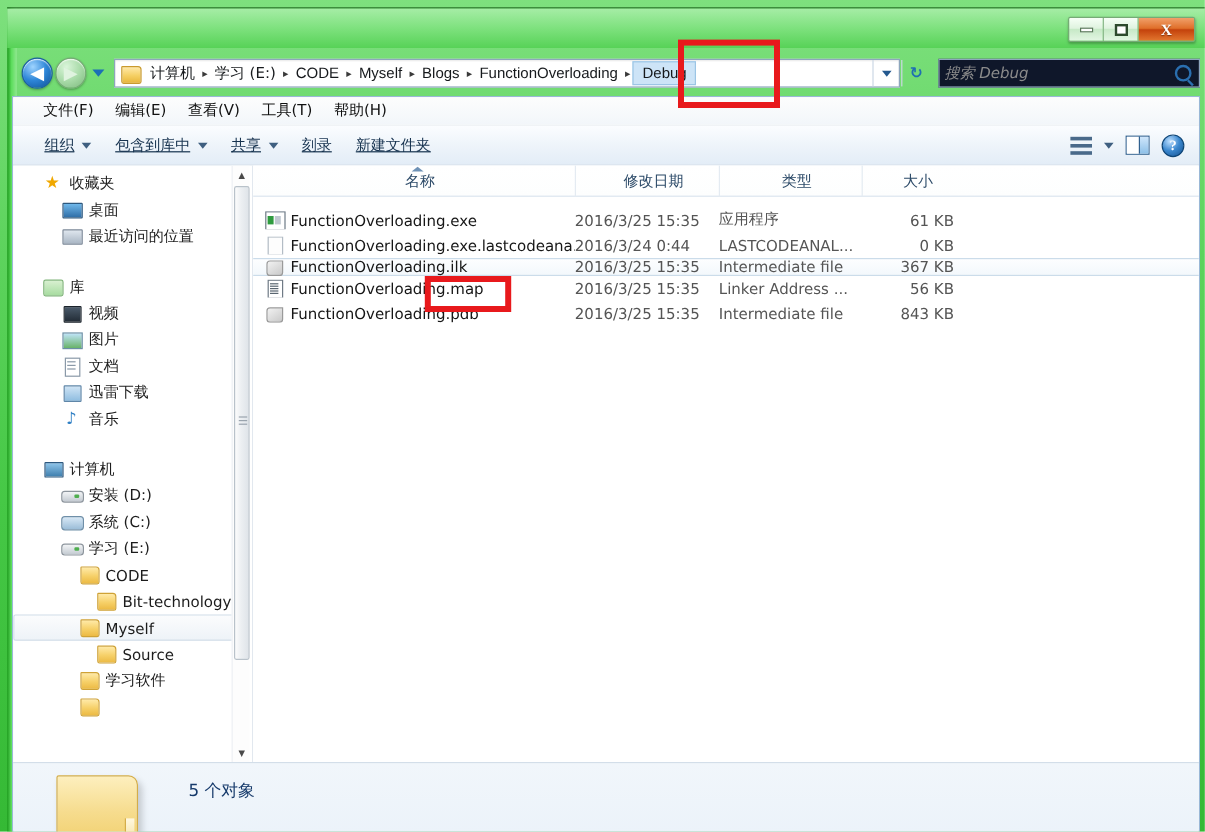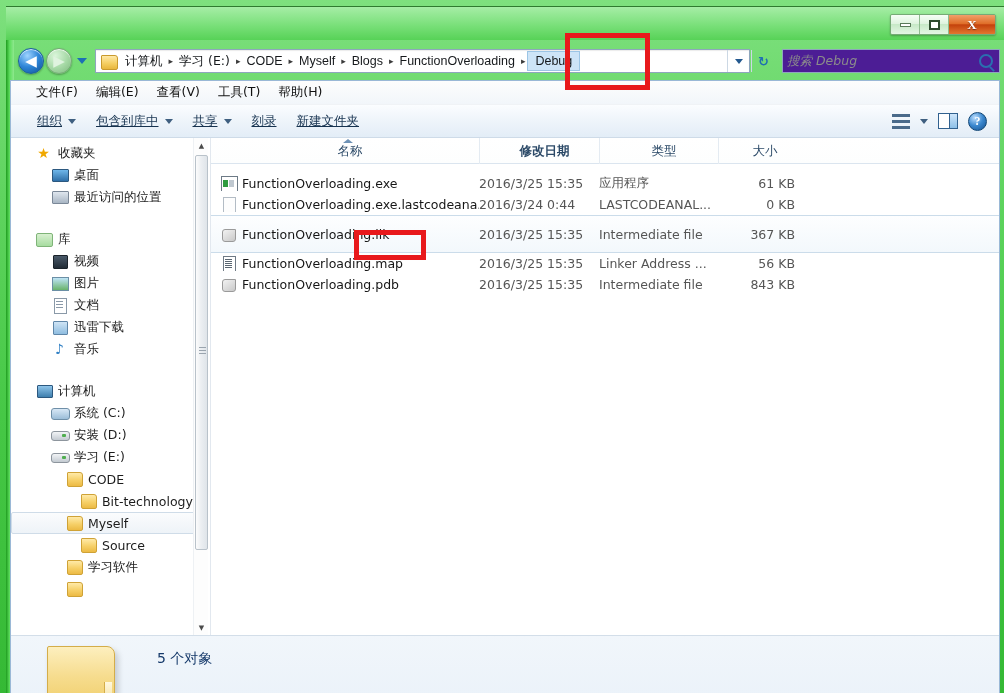--- a/index.html
+++ b/index.html
@@ -119,21 +119,21 @@
     border-top:5px solid #24598f; display:block;
   }
   #refresh-button {
     width: 24px; height: 22px; margin-left: 1px;
     display: flex; align-items: center; justify-content: center;
     border-left: 1px solid #ccd8e4; cursor: pointer;
     color: #1f6fb2; font-size: 13px; font-weight: bold;
   }
   #search-box {
     width: 218px; height: 24px; margin-left: 7px; margin-right: 4px;
-    background: #4c1d95; border: 1px solid #8ea6bd;
+    background: #0f172a; border: 1px solid #8ea6bd;
     display: flex; align-items: center; padding: 0 4px;
   }
   #search-input-text {
     flex: 1; font-size: 12.5px; font-style: italic; color: #8b8b8b;
     font-family: "DejaVu Sans","Liberation Sans",sans-serif;
   }
   #search-icon {
     width: 14px; height: 14px; border: 2px solid #2a6fb0; border-radius: 50%;
     position: relative; flex: none; margin-right: 2px;
   }
@@ -315,39 +315,39 @@
     position: relative;
     font-family: "DejaVu Sans","Liberation Sans",sans-serif;
   }
   .col-h {
     font-size: 12.5px; color: #2c4a68; padding-left: 10px;
     border-left: 1px solid #e4ebf2; height: 26px; line-height: 26px;
     cursor: pointer; white-space: nowrap; text-align: center;
   }
   .col-h:first-child { border-left: none; }
   .col-name { width: 268px; }
-  .col-date { width: 120px; font-weight: bold; }
+  .col-date { width: 120px; }
   .col-type { width: 119px; }
   .col-size { width: 83px; }
   #sort-indicator {
     position: absolute; left: 132px; top: 1px;
     width: 0; height: 0;
     border-left: 5px solid transparent; border-right: 5px solid transparent;
     border-bottom: 4px solid #6e92b6;
   }
 
   .file-row {
     display: flex; align-items: center; height: 21px;
     font-size: 12.5px; color: #161616; cursor: pointer;
     font-family: "DejaVu Sans","Liberation Sans",sans-serif;
   }
   .file-row.hovered {
     background: linear-gradient(180deg,#fdfeff 0%, #f3f8fc 100%);
     border-top: 1px solid #cbdcea; border-bottom: 1px solid #cbdcea;
-    height: 38px;
+    height: 15px;
   }
   .fr-name { width: 268px; display:flex; align-items:center; gap:6px; padding-left: 10px; overflow:hidden; white-space:nowrap; }
   .fr-date { width: 120px; color:#555; }
   .fr-type { width: 119px; color:#555; white-space:nowrap; overflow:hidden; }
   .fr-size { width: 83px; color:#555; text-align:right; padding-right: 6px; }
   #file-rows { padding-top: 9px; }
 
   .fico { width: 15px; height: 15px; flex: none; position: relative; }
   .fico-exe::before {
     content:""; position:absolute; left:0; top:0; width:15px; height:14px;
@@ -550,26 +550,26 @@
         </div>
 
         <div class="nav-spacer"></div>
 
         <div class="nav-group">
           <div class="nav-row">
             <span class="ico ico-computer"></span>
             <span>计算机</span>
           </div>
           <div class="nav-row lvl2">
+            <span class="ico ico-drive"></span>
+            <span>安装 (D:)</span>
+          </div>
+          <div class="nav-row lvl2">
             <span class="ico ico-drive-sys"></span>
             <span>系统 (C:)</span>
-          </div>
-          <div class="nav-row lvl2">
-            <span class="ico ico-drive"></span>
-            <span>安装 (D:)</span>
           </div>
           <div class="nav-row lvl2">
             <span class="ico ico-drive"></span>
             <span>学习 (E:)</span>
           </div>
           <div class="nav-row lvl3">
             <span class="ico ico-folder"></span>
             <span>CODE</span>
           </div>
           <div class="nav-row lvl4">

